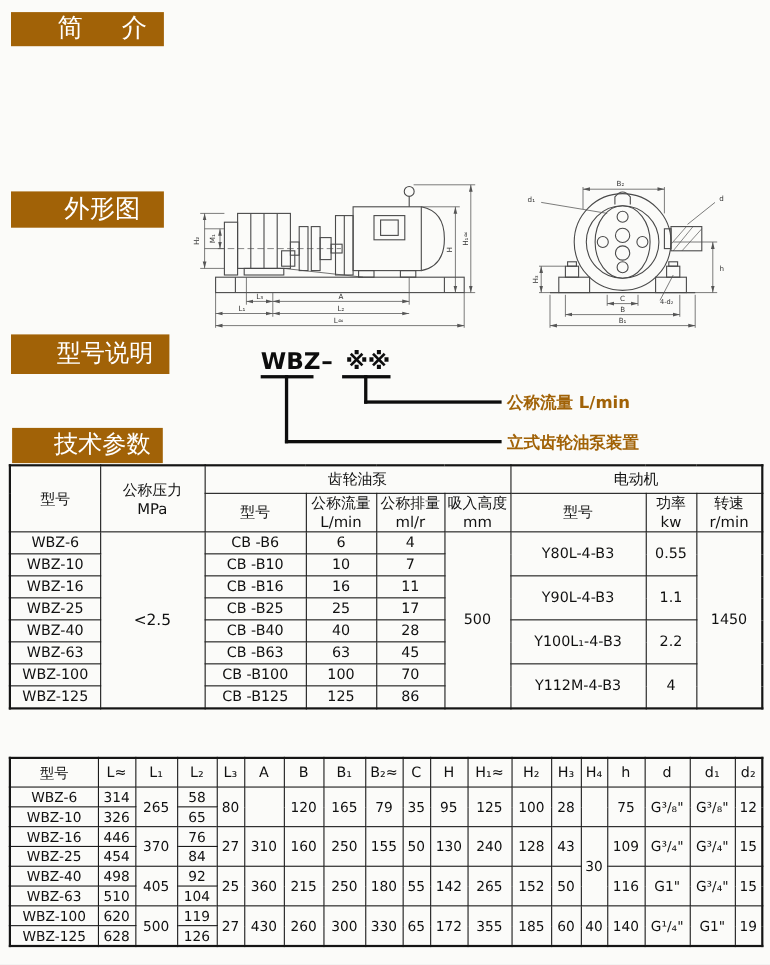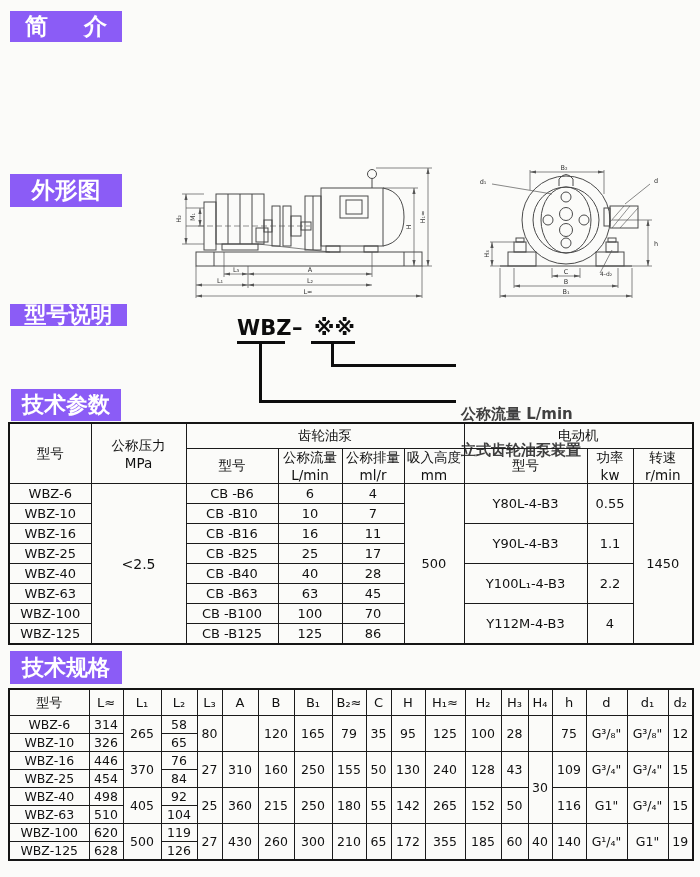--- a/index.html
+++ b/index.html
@@ -1,49 +1,48 @@
 <!DOCTYPE html>
 <html><head>
 <meta charset="utf-8">
 <style>
   html,body{margin:0;padding:0;background:#e8e8e8;}
   #page{position:relative;width:700px;height:877px;background:#fbfbf9;overflow:hidden;
         font-family:"DejaVu Sans","Liberation Sans",sans-serif;color:#111;}
-  .banner{position:absolute;background:#8b5cf6;color:#ffffff;font-weight:bold;
+  .banner{position:absolute;background:#a16207;color:#ffffff;font-weight:normal;
           display:flex;align-items:center;justify-content:center;
-          font-size:23px;line-height:1;}
+          font-size:23px;line-height:1;padding-left:27px;}
   .banner.sp{letter-spacing:14px;text-indent:14px;}
   .intro{position:absolute;left:100px;top:6px;width:394px;font-size:17px;font-weight:bold;
          line-height:24px;text-align:justify;text-indent:34px;color:#0d0d0d;}
   .ln{position:absolute;background:#0d0d0d;}
   .mcode{position:absolute;font-weight:bold;font-size:21px;color:#0d0d0d;}
-  .mlabel{position:absolute;font-weight:bold;font-size:15px;color:#404040;margin-top:48px;}
+  .mlabel{position:absolute;font-weight:bold;font-size:15px;color:#a16207;}
   table.t{position:absolute;border-collapse:collapse;table-layout:fixed;
           border:2px solid #151515;}
   table.t td{border:1px solid #1b1b1b;text-align:center;vertical-align:middle;
           padding:0;color:#111;overflow:hidden;white-space:nowrap;}
   #t1 td{font-size:13px;height:19px;}
   #t1 thead td{font-size:13.5px;}
   #t1 thead tr.r1 td{height:24px;}
   #t1 thead tr.r2 td{height:34px;}
   #t2 td{font-size:12.5px;height:17px;}
   #t2 thead td{font-size:13px;height:25px;}
   .note{position:absolute;left:8px;top:855px;font-size:14.5px;font-weight:bold;color:#0d0d0d;}
   svg text{font-family:"DejaVu Sans","Liberation Sans",sans-serif;fill:#333;}
 </style>
 </head>
 <body>
 
 <div id="page">
 
   <div class="banner sp" style="left:10px;top:11px;width:112px;height:31px;">简 介</div>
   <div class="banner" style="left:10px;top:174px;width:112px;height:33px;">外形图</div>
-  <div class="banner" style="left:10px;top:304px;width:117px;height:22px;font-size:22px;">型号说明</div>
+  <div class="banner" style="left:10px;top:304px;width:117px;height:36px;font-size:22px;">型号说明</div>
   <div class="banner" style="left:11px;top:389px;width:110px;height:32px;font-size:22px;">技术参数</div>
-  <div class="banner" style="left:10px;top:651px;width:112px;height:33px;font-size:22px;">技术规格</div>
 
 
   <svg width="700" height="140" viewBox="0 0 700 140" style="position:absolute;left:0;top:164px;" xmlns="http://www.w3.org/2000/svg">
     <defs>
       <marker id="ma" markerWidth="9" markerHeight="8" refX="0" refY="4" orient="auto">
           <path d="M0,4 L9,1.6 L9,6.4 Z" fill="#555"></path>
         </marker>
       <marker id="mb" markerWidth="9" markerHeight="8" refX="9" refY="4" orient="auto">
           <path d="M9,4 L0,1.6 L0,6.4 Z" fill="#555"></path>
         </marker>
@@ -426,21 +425,21 @@
       </tr>
       <tr>
         <td>WBZ-100</td>
         <td>620</td>
         <td rowspan="2">500</td>
         <td>119</td>
         <td rowspan="2">27</td>
         <td rowspan="2">430</td>
         <td rowspan="2">260</td>
         <td rowspan="2">300</td>
-        <td rowspan="2">210</td>
+        <td rowspan="2">330</td>
         <td rowspan="2">65</td>
         <td rowspan="2">172</td>
         <td rowspan="2">355</td>
         <td rowspan="2">185</td>
         <td rowspan="2">60</td>
         <td rowspan="2">40</td>
         <td rowspan="2">140</td>
         <td rowspan="2">G¹/₄"</td>
         <td rowspan="2">G1"</td>
         <td rowspan="2">19</td>

